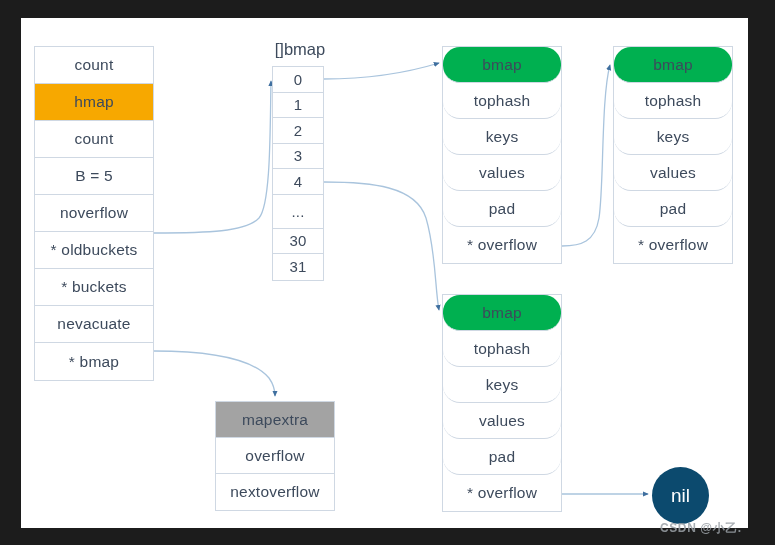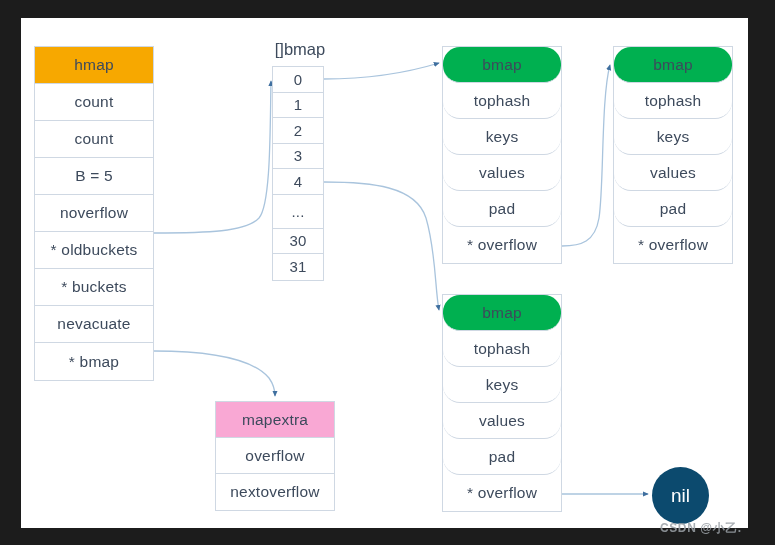--- a/index.html
+++ b/index.html
@@ -53,21 +53,21 @@
     text-align: center;
     letter-spacing: .2px;
   }
   .row:last-child { border-bottom: none; }
   .row.head {
     color: #3d4a5c;
     font-size: 15.5px;
   }
   .head.orange { background: #f7a800; }
   .head.green  { background: #00b050; }
-  .head.pink   { background: #f9a8d4; }
+  .head.pink   { background: #a3a3a3; }
 
   
   #hmap { left: 13px; top: 28px; width: 120px; }
   #hmap .row { height: 37px; }
 
   
   #bmaparr { left: 251px; top: 48px; width: 52px; }
   #bmaparr .row { height: 25.5px; font-size: 15px; }
   #bmaparr .row.ellipsis { height: 34px; color: #3d4a5c; }
 
@@ -140,22 +140,22 @@
       <path d="M303,164 C350,164 395,168 405,200 C415,234 414,272 418,292" fill="none" stroke="#a9c4dd" stroke-width="1.3" marker-end="url(#arrow)"></path>
 
       <path d="M541,228 C560,228 574,224 578,200 C583,168 580,80 589,47" fill="none" stroke="#a9c4dd" stroke-width="1.3" marker-end="url(#arrow)"></path>
 
       <path d="M133,333 C185,333 231,340 248,360 C253,367 254,372 254,378" fill="none" stroke="#a9c4dd" stroke-width="1.3" marker-end="url(#arrow)"></path>
 
       <path d="M541,476 L627,476" fill="none" stroke="#a9c4dd" stroke-width="1.3" marker-end="url(#arrow)"></path>
     </svg>
 
     <div class="table" id="hmap">
+      <div class="row">count</div>
       <div class="row head orange">hmap</div>
-      <div class="row">count</div>
       <div class="row">count</div>
       <div class="row">B = 5</div>
       <div class="row">noverflow</div>
       <div class="row">* oldbuckets</div>
       <div class="row">* buckets</div>
       <div class="row">nevacuate</div>
       <div class="row">* bmap</div>
     </div>
 
     <div id="arrlabel">[]bmap</div>

